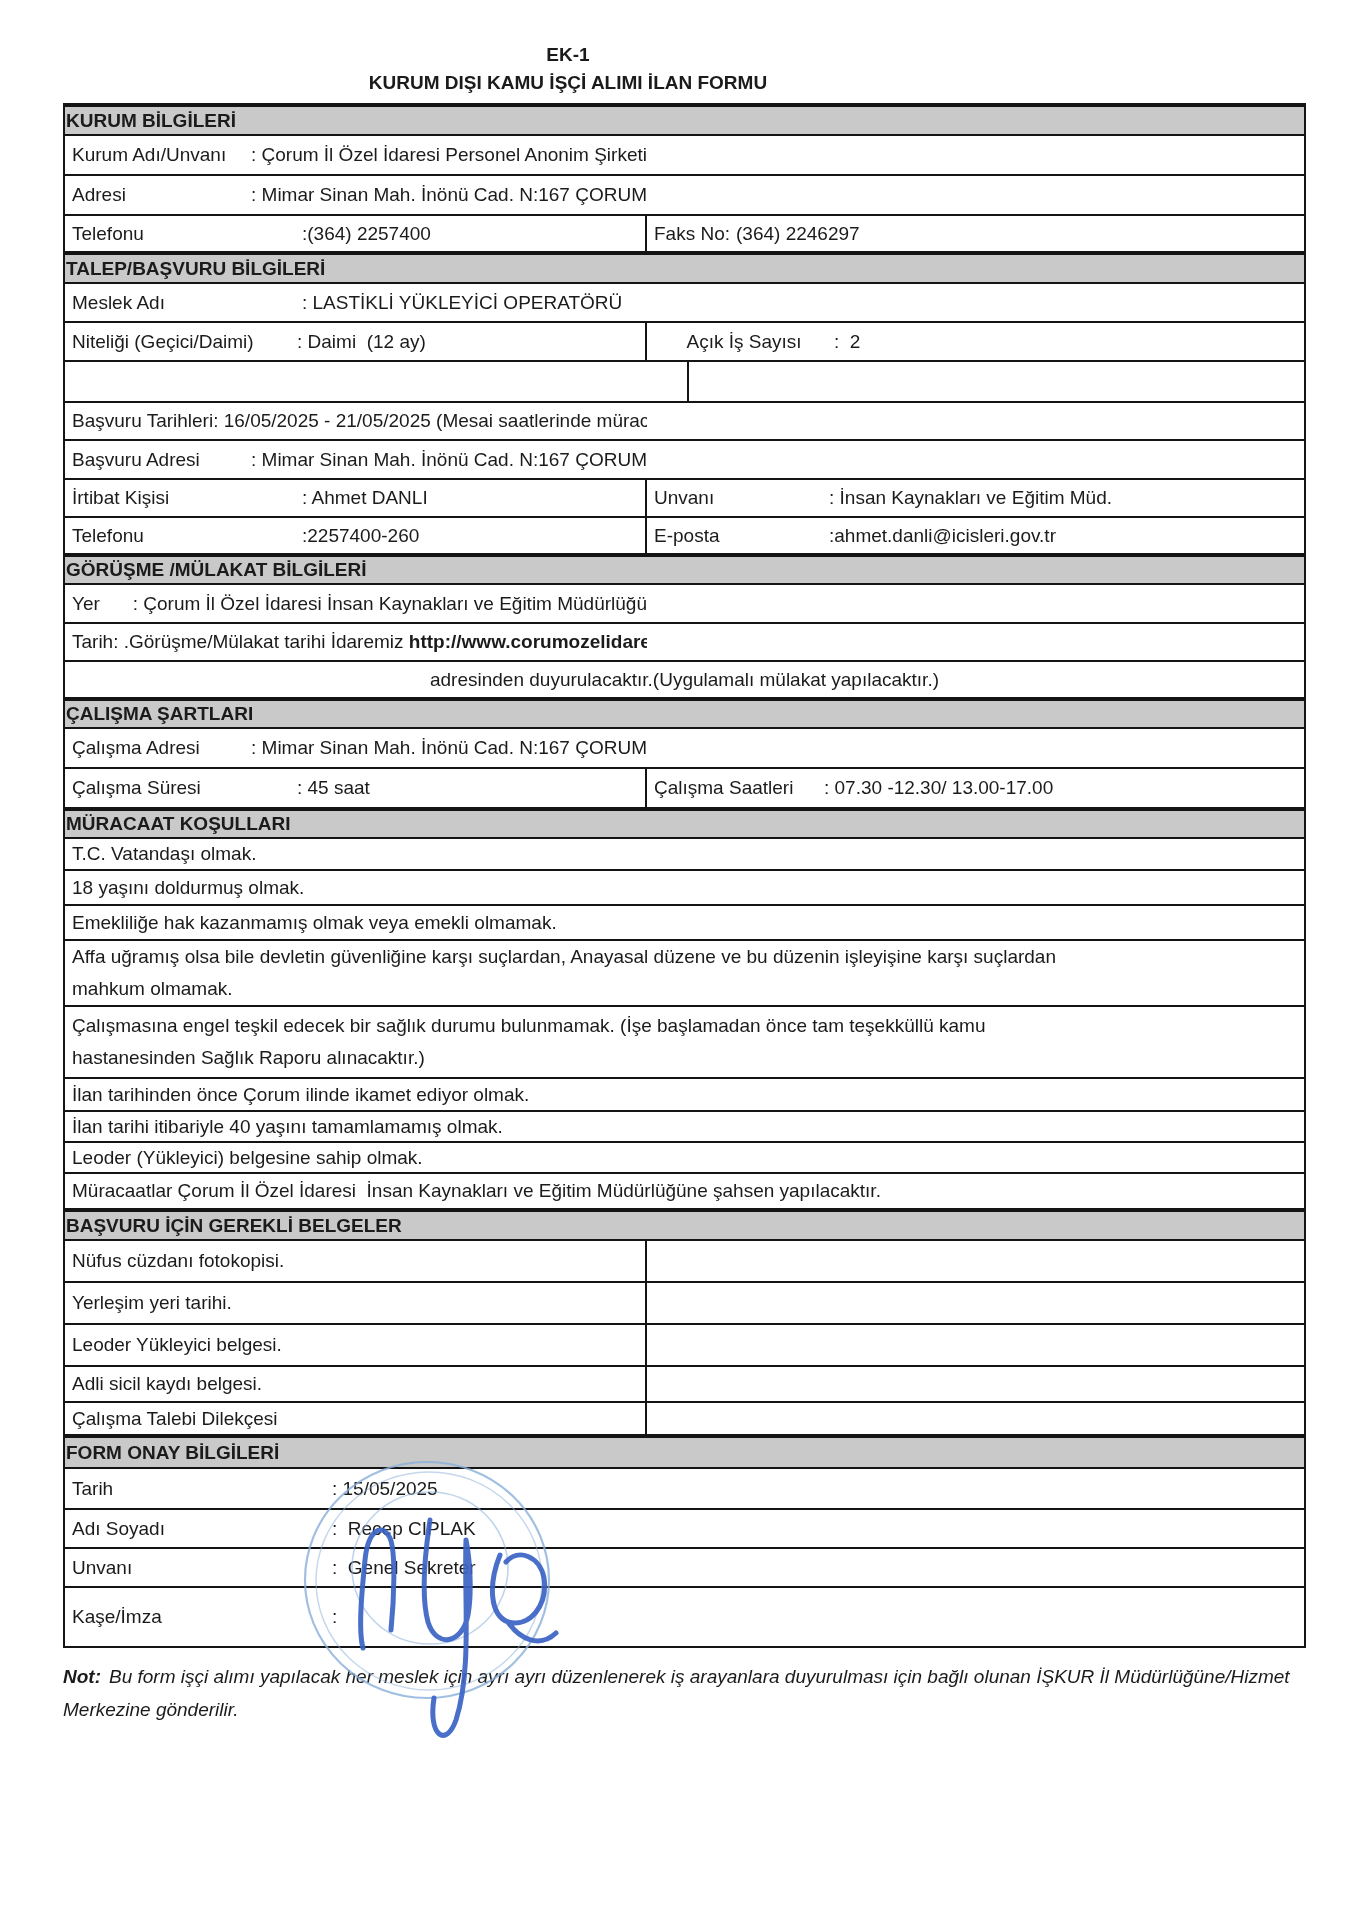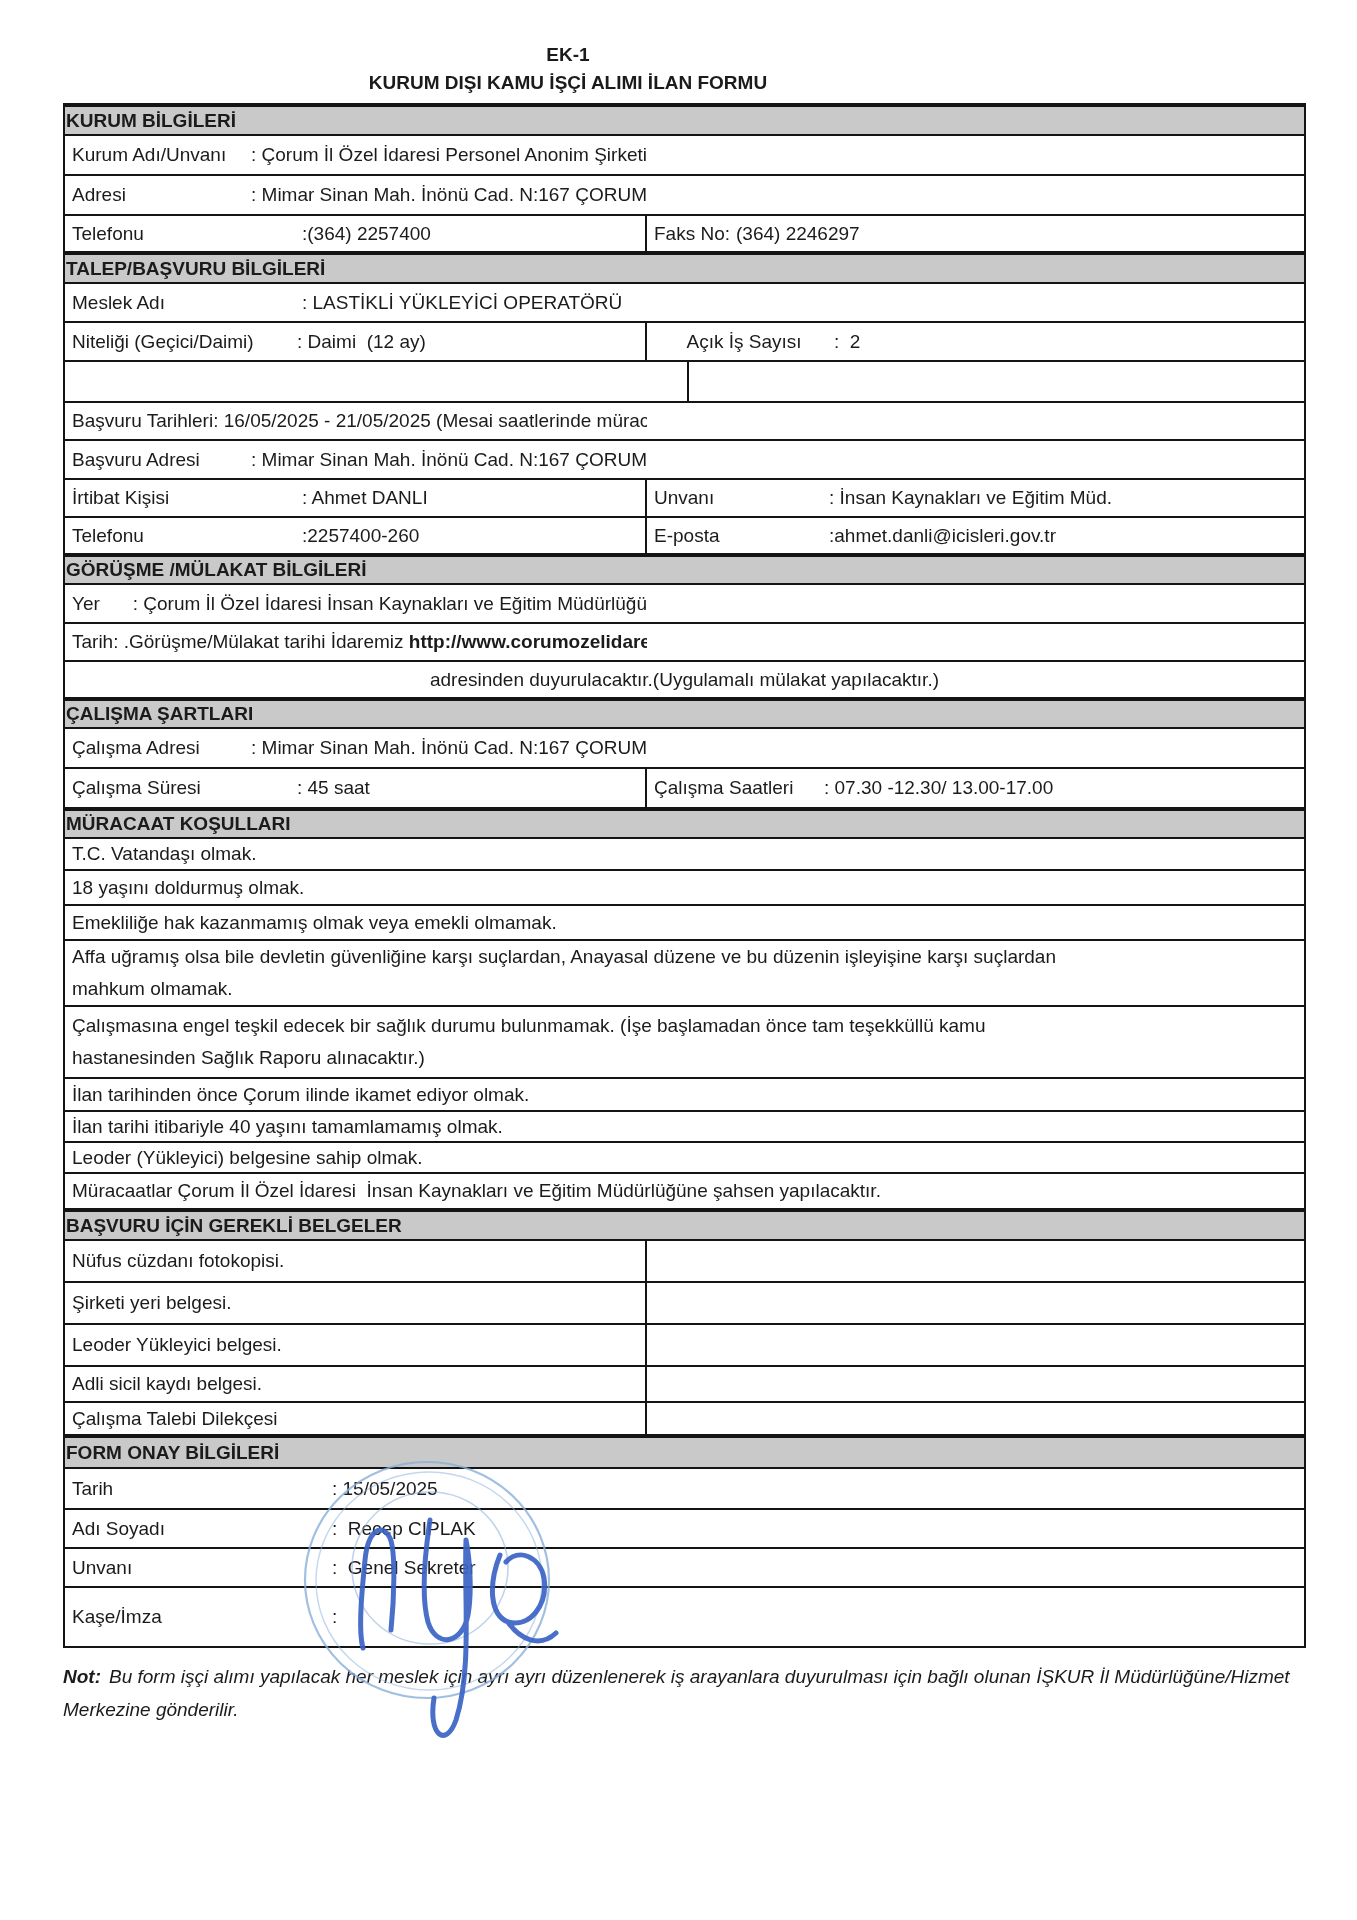--- a/index.html
+++ b/index.html
@@ -165,21 +165,21 @@
       <span class="cell-text">Müracaatlar Çorum İl Özel İdaresi  İnsan Kaynakları ve Eğitim Müdürlüğüne şahsen yapılacaktır.</span>
     </div>
     <div class="row section" style="height: 31px;">
       <span class="cell-text">BAŞVURU İÇİN GEREKLİ BELGELER</span>
     </div>
     <div class="row split has-divider" style="height: 42px;">
       <div class="cell left"><span class="lbl auto">Nüfus cüzdanı fotokopisi.</span></div>
       <div class="cell right"></div>
     </div>
     <div class="row split has-divider" style="height: 42px;">
-      <div class="cell left"><span class="lbl auto">Şirketi yeri belgesi.</span></div>
+      <div class="cell left"><span class="lbl auto">Yerleşim yeri tarihi.</span></div>
       <div class="cell right"></div>
     </div>
     <div class="row split has-divider" style="height: 42px; gap: 21px;">
       <div class="cell left"><span class="lbl auto">Leoder Yükleyici belgesi.</span></div>
       <div class="cell right"></div>
     </div>
     <div class="row split has-divider" style="height: 36px;">
       <div class="cell left"><span class="lbl auto">Adli sicil kaydı belgesi.</span></div>
       <div class="cell right"></div>
     </div>

